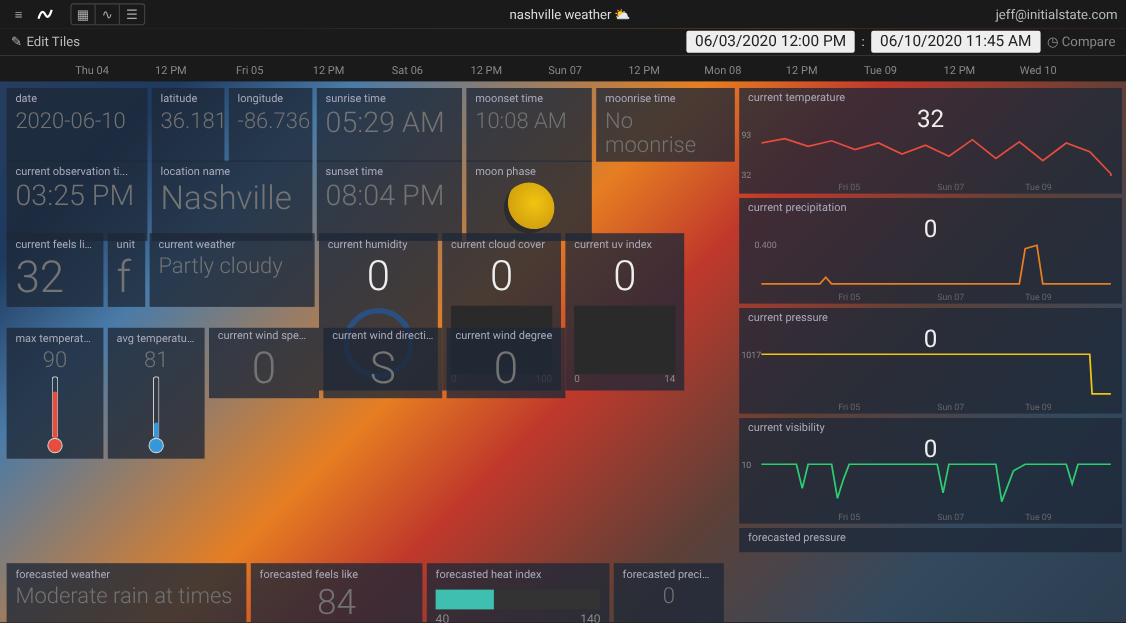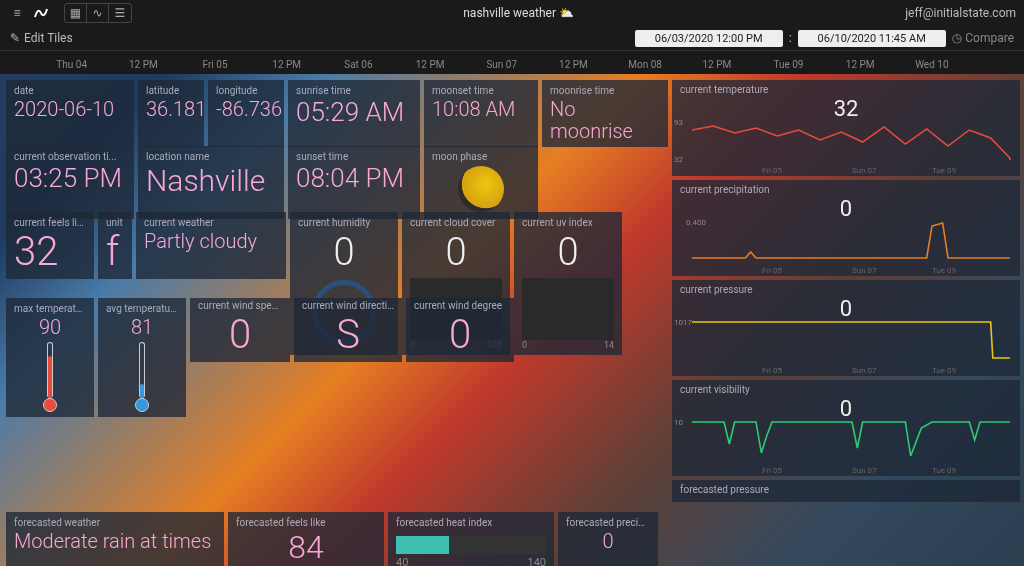--- a/index.html
+++ b/index.html
@@ -37,48 +37,48 @@
   display: flex;
   align-items: center;
   height: 24px;
   background: #1a1a1a;
   padding: 0 10px;
   font-size: 12px;
   justify-content: space-between;
 }
 .edit-tiles { color: #bbb; cursor: pointer; display: flex; align-items: center; gap: 4px; }
 .date-range { display: flex; align-items: center; gap: 6px; }
-.date-box { background: #eee; color: #222; padding: 2px 20px; border-radius: 2px; font-size: 11px; }
+.date-box { background: #eee; color: #222; padding: 2px 8px; border-radius: 2px; font-size: 14px; }
 .compare { color: #888; display: flex; align-items: center; gap: 3px; cursor: pointer; }
 .timeline {
   background: #1a1a1a;
   height: 24px;
   position: relative;
   font-size: 10px;
   color: #888;
   border-top: 1px solid #333;
 }
-.timeline .label { position: absolute; top: 8px; transform: translateX(-50%); }
+.timeline .label { position: absolute; top: 8px; transform: translateX(-50%); margin-left: 12px; }
 .content {
   position: relative;
   padding: 6px;
   display: grid;
   grid-template-columns: 660px 348px;
   gap: 6px;
   height: calc(100% - 74px);
 }
 .tile {
   background: rgba(30, 40, 55, 0.78);
   padding: 5px 8px;
   position: relative;
   display: flex;
   flex-direction: column;
 }
 .tile-label { font-size: 10px; color: #aab; margin-bottom: 2px; white-space: nowrap; overflow: hidden; text-overflow: ellipsis; }
-.tile-value { font-size: 26px; color: #f9a8d4; font-weight: 300; line-height: 1.1; }
+.tile-value { font-size: 26px; color: #737373; font-weight: 300; line-height: 1.1; }
 .tile-value.med { font-size: 20px; }
 .tile-value.big { font-size: 40px; }
 .left-grid { display: grid; gap: 4px; grid-template-rows: 62px 62px 82px 82px 124px 60px; }
 .row { display: grid; gap: 4px; }
 .r1 { grid-template-columns: 128px 66px 76px 132px 114px 126px; }
 .r2 { grid-template-columns: 128px 146px 132px 114px 126px; }
 .r3 { grid-template-columns: 88px 34px 150px 108px 108px 108px; }
 .r4 { grid-template-columns: 88px 88px 100px 108px 108px 108px; }
 .r5 { grid-template-columns: 88px 88px 100px 108px 108px 108px; }
 .r6 { grid-template-columns: 218px 156px 166px 100px; }

